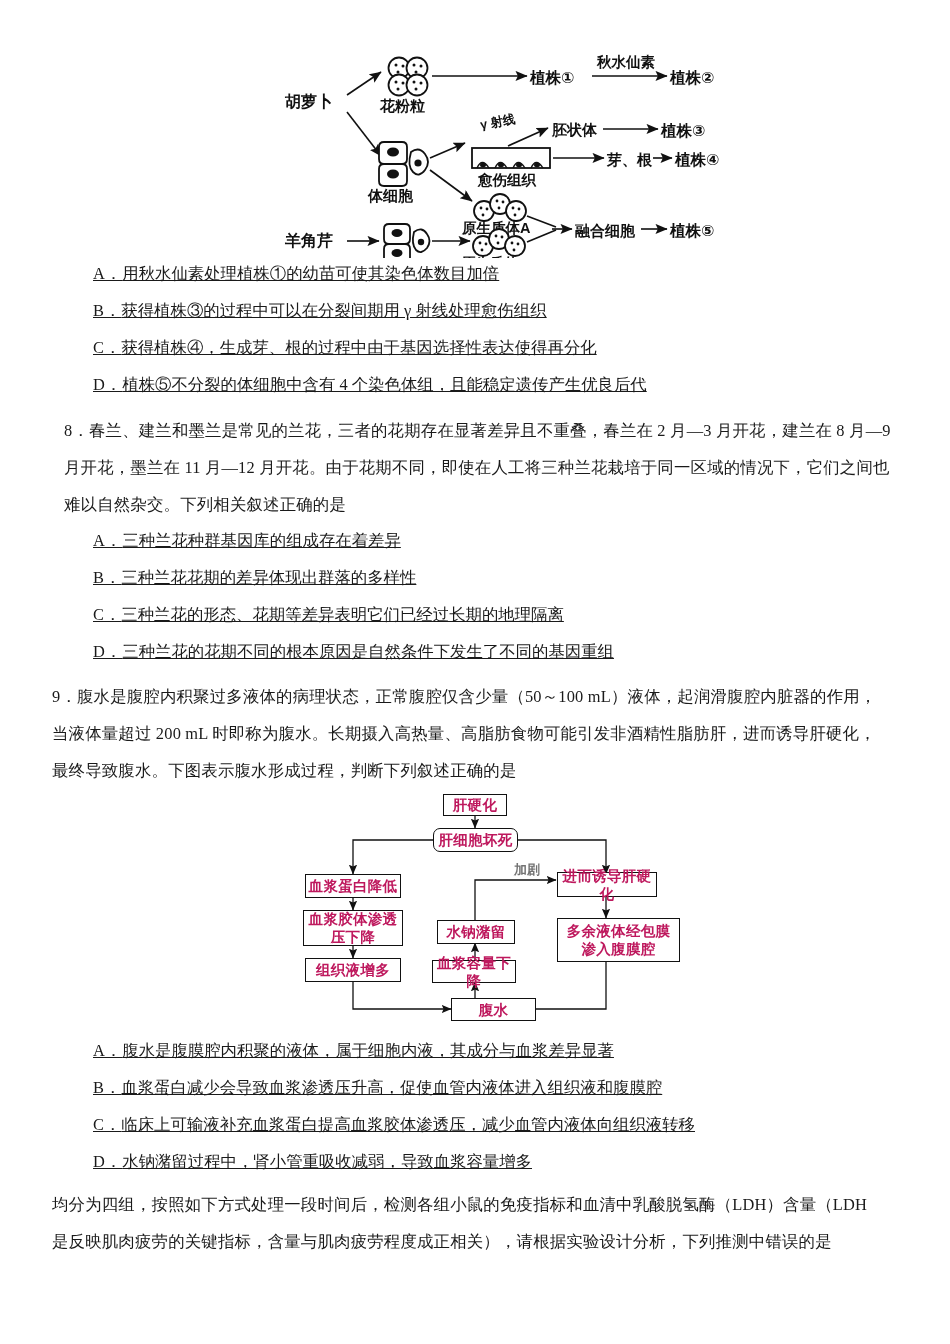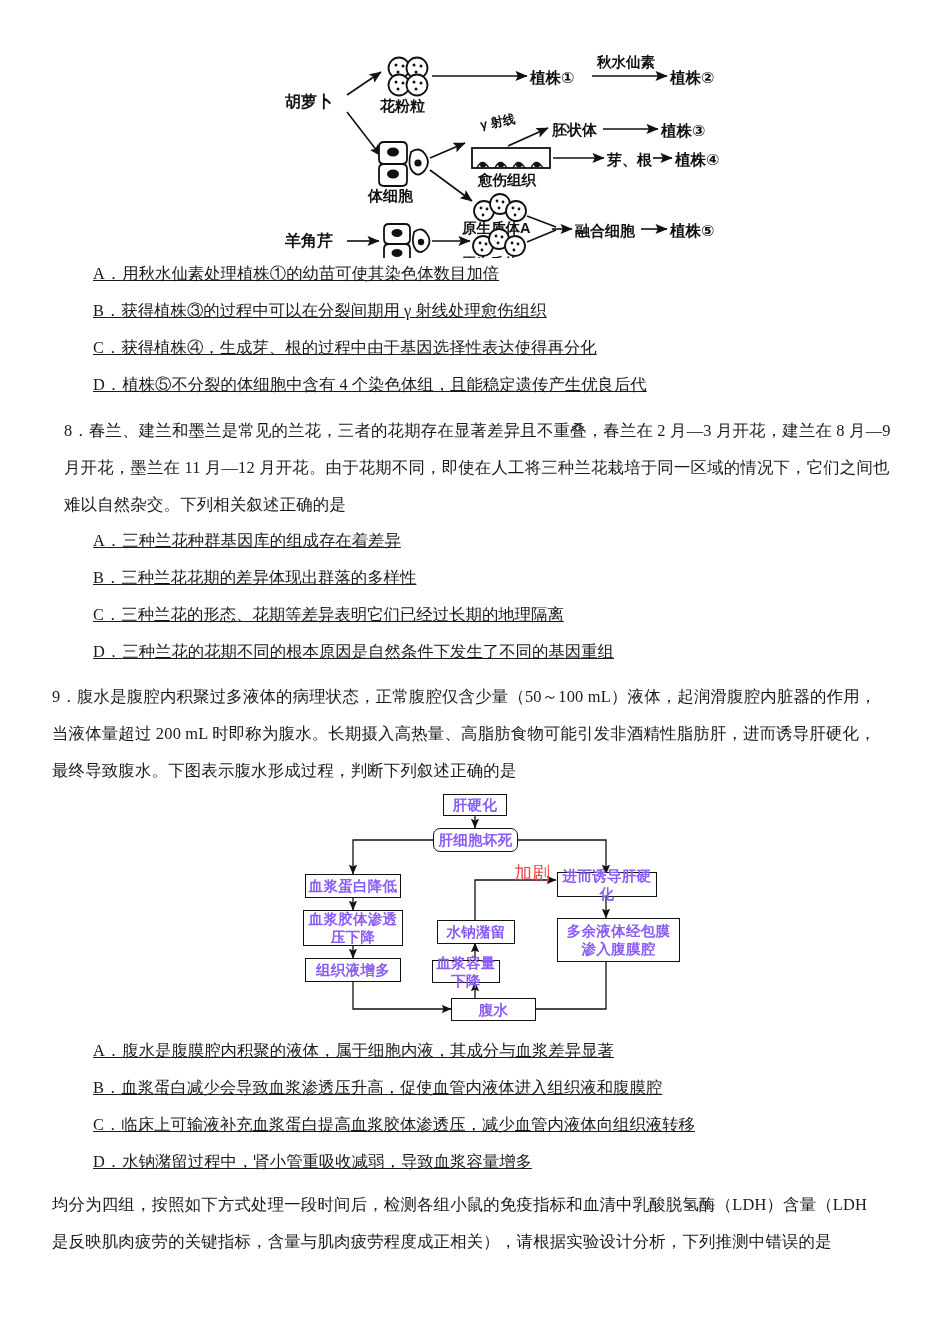--- a/index.html
+++ b/index.html
@@ -78,34 +78,34 @@
 
   
   .fc-box {
     position: absolute;
     border: 1.4px solid #111;
     background: #fff;
     box-sizing: border-box;
     font-family: "Liberation Sans", "DejaVu Sans", sans-serif;
     font-weight: 700;
     font-size: 14.5px;
-    color: #8b5cf6;
+    color: #be185d;
     display: flex;
     align-items: center;
     justify-content: center;
     text-align: center;
     line-height: 18px;
     letter-spacing: 0.3px;
   }
   .fc-label {
     position: absolute;
     font-family: "Liberation Sans", "DejaVu Sans", sans-serif;
-    font-weight: 400;
-    font-size: 18px;
-    color: #ef4444;
+    font-weight: 700;
+    font-size: 13px;
+    color: #737373;
   }
   .fc-svg { position: absolute; left: 0; top: 0; }
 </style>
 </head>
 <body>
 
 <div class="page">
 
   <div id="diagram-1">
     <svg class="svgwrap" width="950" height="228" viewBox="0 0 950 228" xmlns="http://www.w3.org/2000/svg">
@@ -324,21 +324,21 @@
     </div>
 
     <div class="fc-box" style="left:305px; top:172px; width:96px; height:24px;">
       <span>组织液增多</span>
     </div>
 
     <div class="fc-box" style="left:437px; top:134px; width:78px; height:24px;">
       <span>水钠潴留</span>
     </div>
 
-    <div class="fc-box" style="left:432px; top:174px; width:68px; height:23px;">
+    <div class="fc-box" style="left:432px; top:174px; width:84px; height:23px;">
       <span>血浆容量下降</span>
     </div>
 
     <div class="fc-box" style="left:557px; top:86px; width:100px; height:25px;">
       <span>进而诱导肝硬化</span>
     </div>
 
     <div class="fc-box" style="left:557px; top:132px; width:123px; height:44px; white-space:pre-line;">
       <span>多余液体经包膜
 渗入腹膜腔</span>

